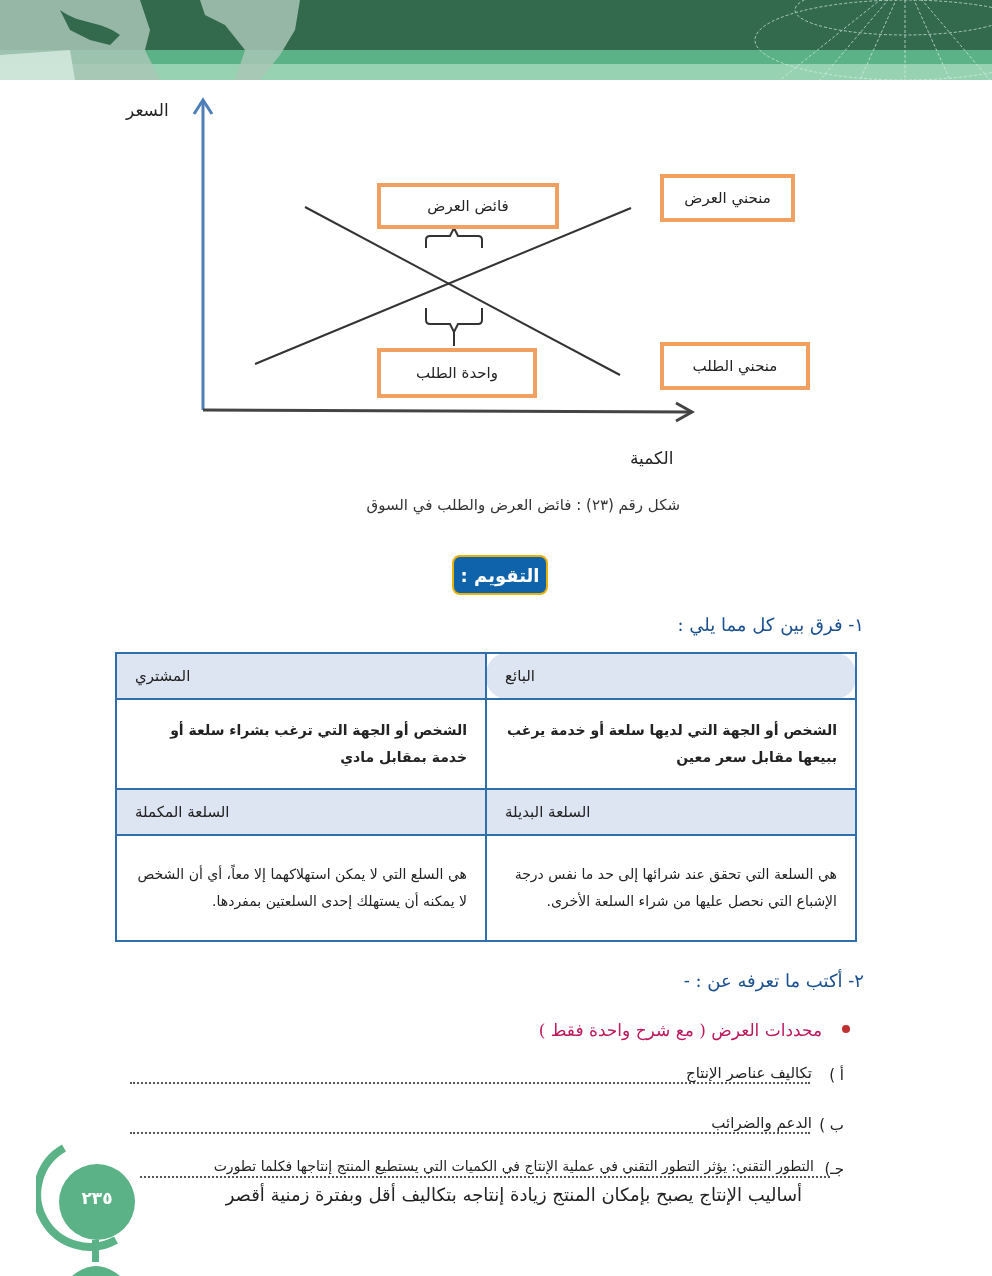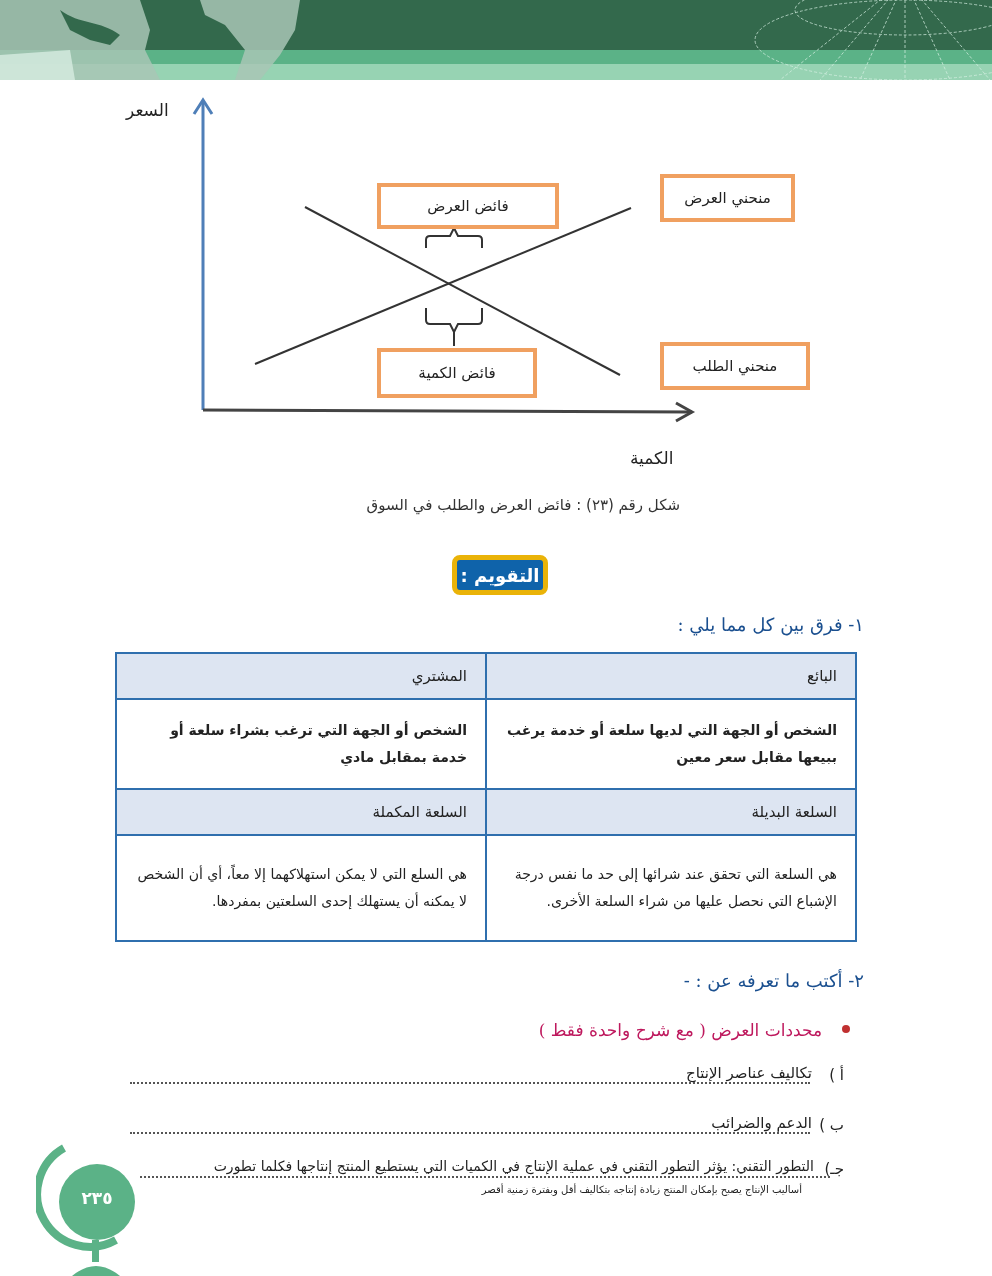--- a/index.html
+++ b/index.html
@@ -14,28 +14,28 @@
   .abs { position: absolute; }
 
   .chart { position: absolute; left: 100px; top: 90px; width: 740px; height: 390px; }
   .axis-label { font-size: 17px; color: #222; direction: rtl; }
   .obox { position: absolute; border: 4px solid #f0a060; background: #fff; font-size: 15px; text-align: center;
           direction: rtl; display: flex; align-items: center; justify-content: center; box-sizing: border-box; }
 
   .caption { position: absolute; right: 312px; top: 496px; font-size: 15px; direction: rtl; color: #333; }
 
   .eval-badge { position: absolute; left: 452px; top: 555px; width: 96px; height: 40px; background: #0f63aa;
-                border-radius: 8px; border: 5px solid #eab308; color: #fff; font-size: 18px; font-weight: bold;
+                border-radius: 8px; border: 2px solid #eab308; color: #fff; font-size: 18px; font-weight: bold;
                 display: flex; align-items: center; justify-content: center; direction: rtl; box-sizing: border-box; }
 
   .q-title { position: absolute; font-size: 18px; color: #1a4f8f; direction: rtl; font-family: "DejaVu Serif", serif; }
 
   table.cmp { position: absolute; left: 115px; top: 652px; width: 742px; border-collapse: collapse; direction: rtl; }
   table.cmp td { border: 2px solid #2f6fae; font-size: 14px; padding: 8px 18px; vertical-align: middle; color: #222; }
-  table.cmp tr.head td { background: #dde5f2; text-align: right; height: 28px; font-size: 15px; }
+  table.cmp tr.head td { background: #dde5f2; text-align: left; height: 28px; font-size: 15px; }
   table.cmp tr.body td { background: #fff; line-height: 27px; text-align: right; }
   table.cmp tr.r1 td { height: 72px; font-weight: bold; }
   table.cmp tr.r2 td { height: 88px; }
 
   .bullet-line { position: absolute; right: 130px; top: 1020px; font-size: 17px; color: #be185d; direction: rtl;
                  font-family: "DejaVu Serif", serif; }
   .bullet-dot { position: absolute; left: 842px; top: 1025px; width: 8px; height: 8px; border-radius: 50%; background: #c03030; }
 
   .ans { position: absolute; font-size: 15px; direction: rtl; color: #222; }
   .dots { position: absolute; border-bottom: 2px dotted #555; height: 0; }
@@ -76,35 +76,35 @@
     <line x1="205" y1="117" x2="520" y2="285" stroke="#333" stroke-width="2"></line>
     <line x1="155" y1="274" x2="531" y2="118" stroke="#333" stroke-width="2"></line>
     <path d="M326,158 L326,150 Q326,146 330,146 L350,146 L354,138 L358,146 L378,146 Q382,146 382,150 L382,158" fill="none" stroke="#333" stroke-width="2"></path>
     <line x1="354" y1="138" x2="354" y2="132" stroke="#333" stroke-width="2"></line>
     <path d="M326,218 L326,230 Q326,234 330,234 L350,234 L354,242 L358,234 L378,234 Q382,234 382,230 L382,218" fill="none" stroke="#333" stroke-width="2"></path>
     <line x1="354" y1="242" x2="354" y2="256" stroke="#333" stroke-width="2"></line>
   </svg>
   <div class="abs axis-label" style="left:26px;top:10px;">السعر</div>
   <div class="abs axis-label" style="left:530px;top:358px;">الكمية</div>
   <div class="obox" style="left:277px;top:93px;width:182px;height:46px;">فائض العرض</div>
-  <div class="obox" style="left:277px;top:258px;width:160px;height:50px;">فائض الكمية</div>
+  <div class="obox" style="left:277px;top:258px;width:160px;height:50px;">واحدة الطلب</div>
   <div class="obox" style="left:560px;top:84px;width:135px;height:48px;">منحني العرض</div>
   <div class="obox" style="left:560px;top:252px;width:150px;height:48px;">منحني الطلب</div>
 </div>
 
 <div class="caption">شكل رقم (٢٣) : فائض العرض والطلب في السوق</div>
 
 <div class="eval-badge">التقويم :</div>
 
 <div class="q-title" style="right:128px;top:614px;">١- فرق بين كل مما يلي :</div>
 
 <table class="cmp">
   <tbody>
       <tr class="head">
-    <td style="width:50%;">البائع</td>
+    <td style="width:50%;border-radius:21px;">البائع</td>
     <td>المشتري</td>
   </tr>
   <tr class="body r1">
     <td>الشخص أو الجهة التي لديها سلعة أو خدمة يرغب ببيعها مقابل سعر معين</td>
     <td>الشخص أو الجهة التي ترغب بشراء سلعة أو خدمة بمقابل مادي</td>
   </tr>
   <tr class="head">
     <td>السلعة البديلة</td>
     <td>السلعة المكملة</td>
   </tr>
@@ -123,21 +123,21 @@
 <div class="ans" style="right:180px;top:1064px;">تكاليف عناصر الإنتاج</div>
 <div class="dots" style="left:130px;width:680px;top:1082px;"></div>
 
 <div class="ans" style="right:148px;top:1116px;">ب )</div>
 <div class="ans" style="right:180px;top:1114px;">الدعم والضرائب</div>
 <div class="dots" style="left:130px;width:680px;top:1132px;"></div>
 
 <div class="ans" style="right:148px;top:1160px;">جـ)</div>
 <div class="ans" style="right:178px;top:1158px;font-size:14px;white-space:nowrap;">التطور التقني: يؤثر التطور التقني في عملية الإنتاج في الكميات التي يستطيع المنتج إنتاجها فكلما تطورت</div>
 <div class="dots" style="left:140px;width:690px;top:1176px;"></div>
-<div class="ans" style="right:190px;top:1184px;font-size:10px;white-space:nowrap;">أساليب الإنتاج يصبح بإمكان المنتج زيادة إنتاجه بتكاليف أقل وبفترة زمنية أقصر</div>
+<div class="ans" style="right:190px;top:1184px;font-size:18px;white-space:nowrap;">أساليب الإنتاج يصبح بإمكان المنتج زيادة إنتاجه بتكاليف أقل وبفترة زمنية أقصر</div>
 
 <div class="globe">
   <svg width="100" height="136">
     <path d="M28,8 A50,50 0 0 0 80,100" fill="none" stroke="#5bb287" stroke-width="8"></path>
     <circle cx="61" cy="62" r="38" fill="#5bb287"></circle>
     <rect x="56" y="100" width="7" height="22" fill="#5bb287"></rect>
     <path d="M36,136 Q60,116 84,136 Z" fill="#5bb287"></path>
   </svg>
   <div class="abs" style="left:26px;top:48px;width:70px;text-align:center;color:#fff;font-size:17px;font-weight:bold;">٢٣٥</div>
 </div>

